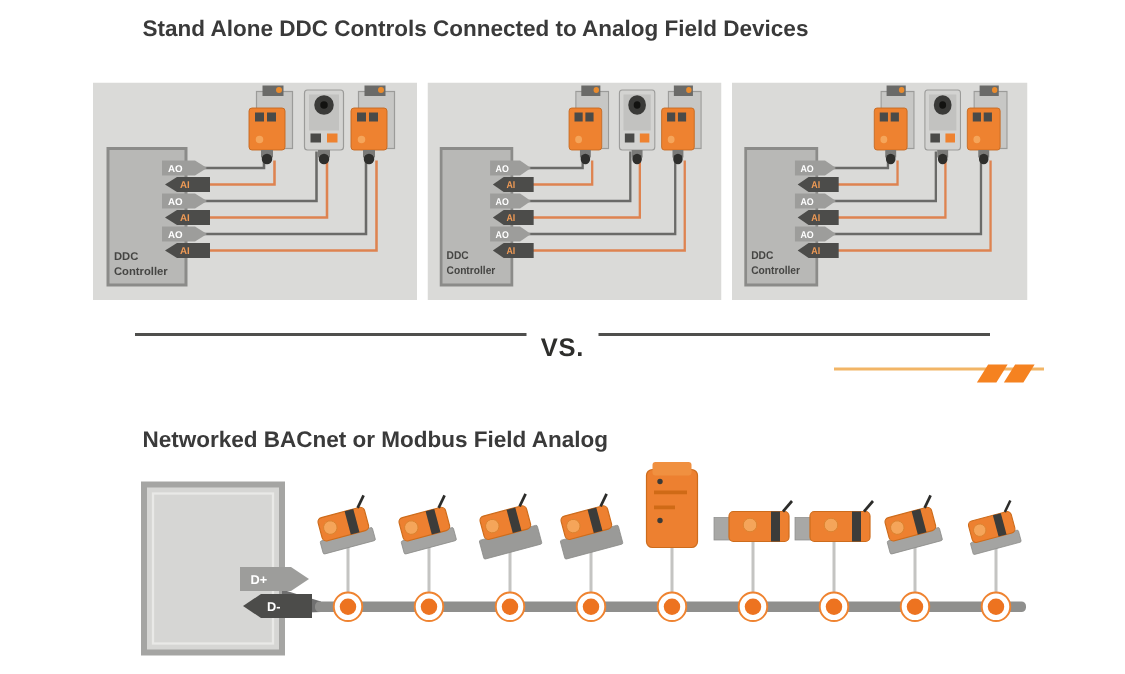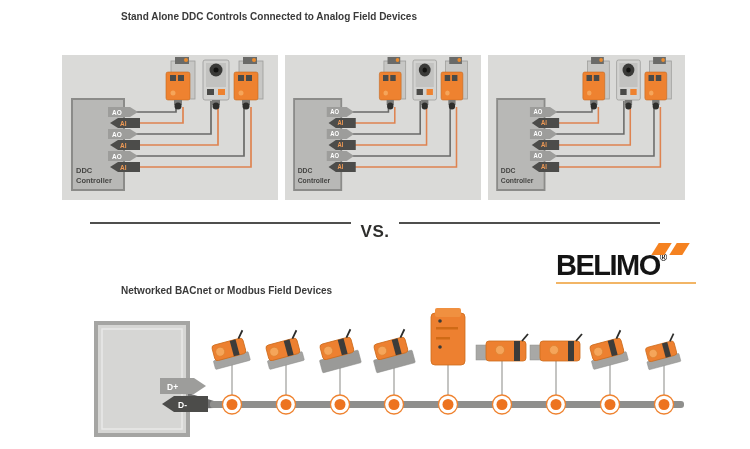--- a/index.html
+++ b/index.html
@@ -1,20 +1,20 @@
 <!DOCTYPE html>
 <html><head>
 <meta charset="utf-8">
 <style>
   html,body{margin:0;padding:0;}
   body{
     width:750px;height:449px;position:relative;background:#ffffff;
     font-family:"Liberation Sans",sans-serif;overflow:hidden;
   }
-  .title{position:absolute;font-size:10px;font-weight:bold;color:#3a3a3a;white-space:nowrap;margin-left:26px;}
+  .title{position:absolute;font-size:15px;font-weight:bold;color:#3a3a3a;white-space:nowrap;}
   #analog-title{left:95px;top:11px;}
   #network-title{left:95px;top:285px;}
 
   .panel{position:absolute;top:55px;height:145px;}
   #panel-1{left:62px;width:216px;}
   #panel-2{left:285px;width:196px;}
   #panel-3{left:488px;width:197px;}
   .panel svg{display:block;width:100%;height:100%;}
   svg text{font-family:"Liberation Sans",sans-serif;}
 
@@ -299,25 +299,24 @@
   <div class="vs-line"></div>
   <span id="vs-label">VS.</span>
   <div class="vs-line"></div>
 </div>
 
 <div id="logo">
   <div id="logo-slashes">
     <div class="logo-slash"></div>
     <div class="logo-slash"></div>
   </div>
-  <div id="logo-text"><span>BELIMO</span><sup>®</sup></div>
   <div id="logo-underline"></div>
 </div>
 
-<div class="title" id="network-title">Networked BACnet or Modbus Field Devices</div>
+<div class="title" id="network-title">Networked BACnet or Modbus Field Analog</div>
 
 <div id="network-wrap">
   <svg viewBox="0 0 630 140">
     <defs>
       <g id="act-angled">
         <rect class="abase" x="-18" y="-5" width="36" height="9" rx="1"></rect>
         <rect class="abody" x="-16" y="-20" width="32" height="16" rx="3"></rect>
         <rect class="aband" x="3" y="-20" width="6" height="16"></rect>
         <circle class="acap" cx="-9" cy="-12" r="4.5"></circle>
         <path class="aant" d="M12,-20 L18,-27"></path>

